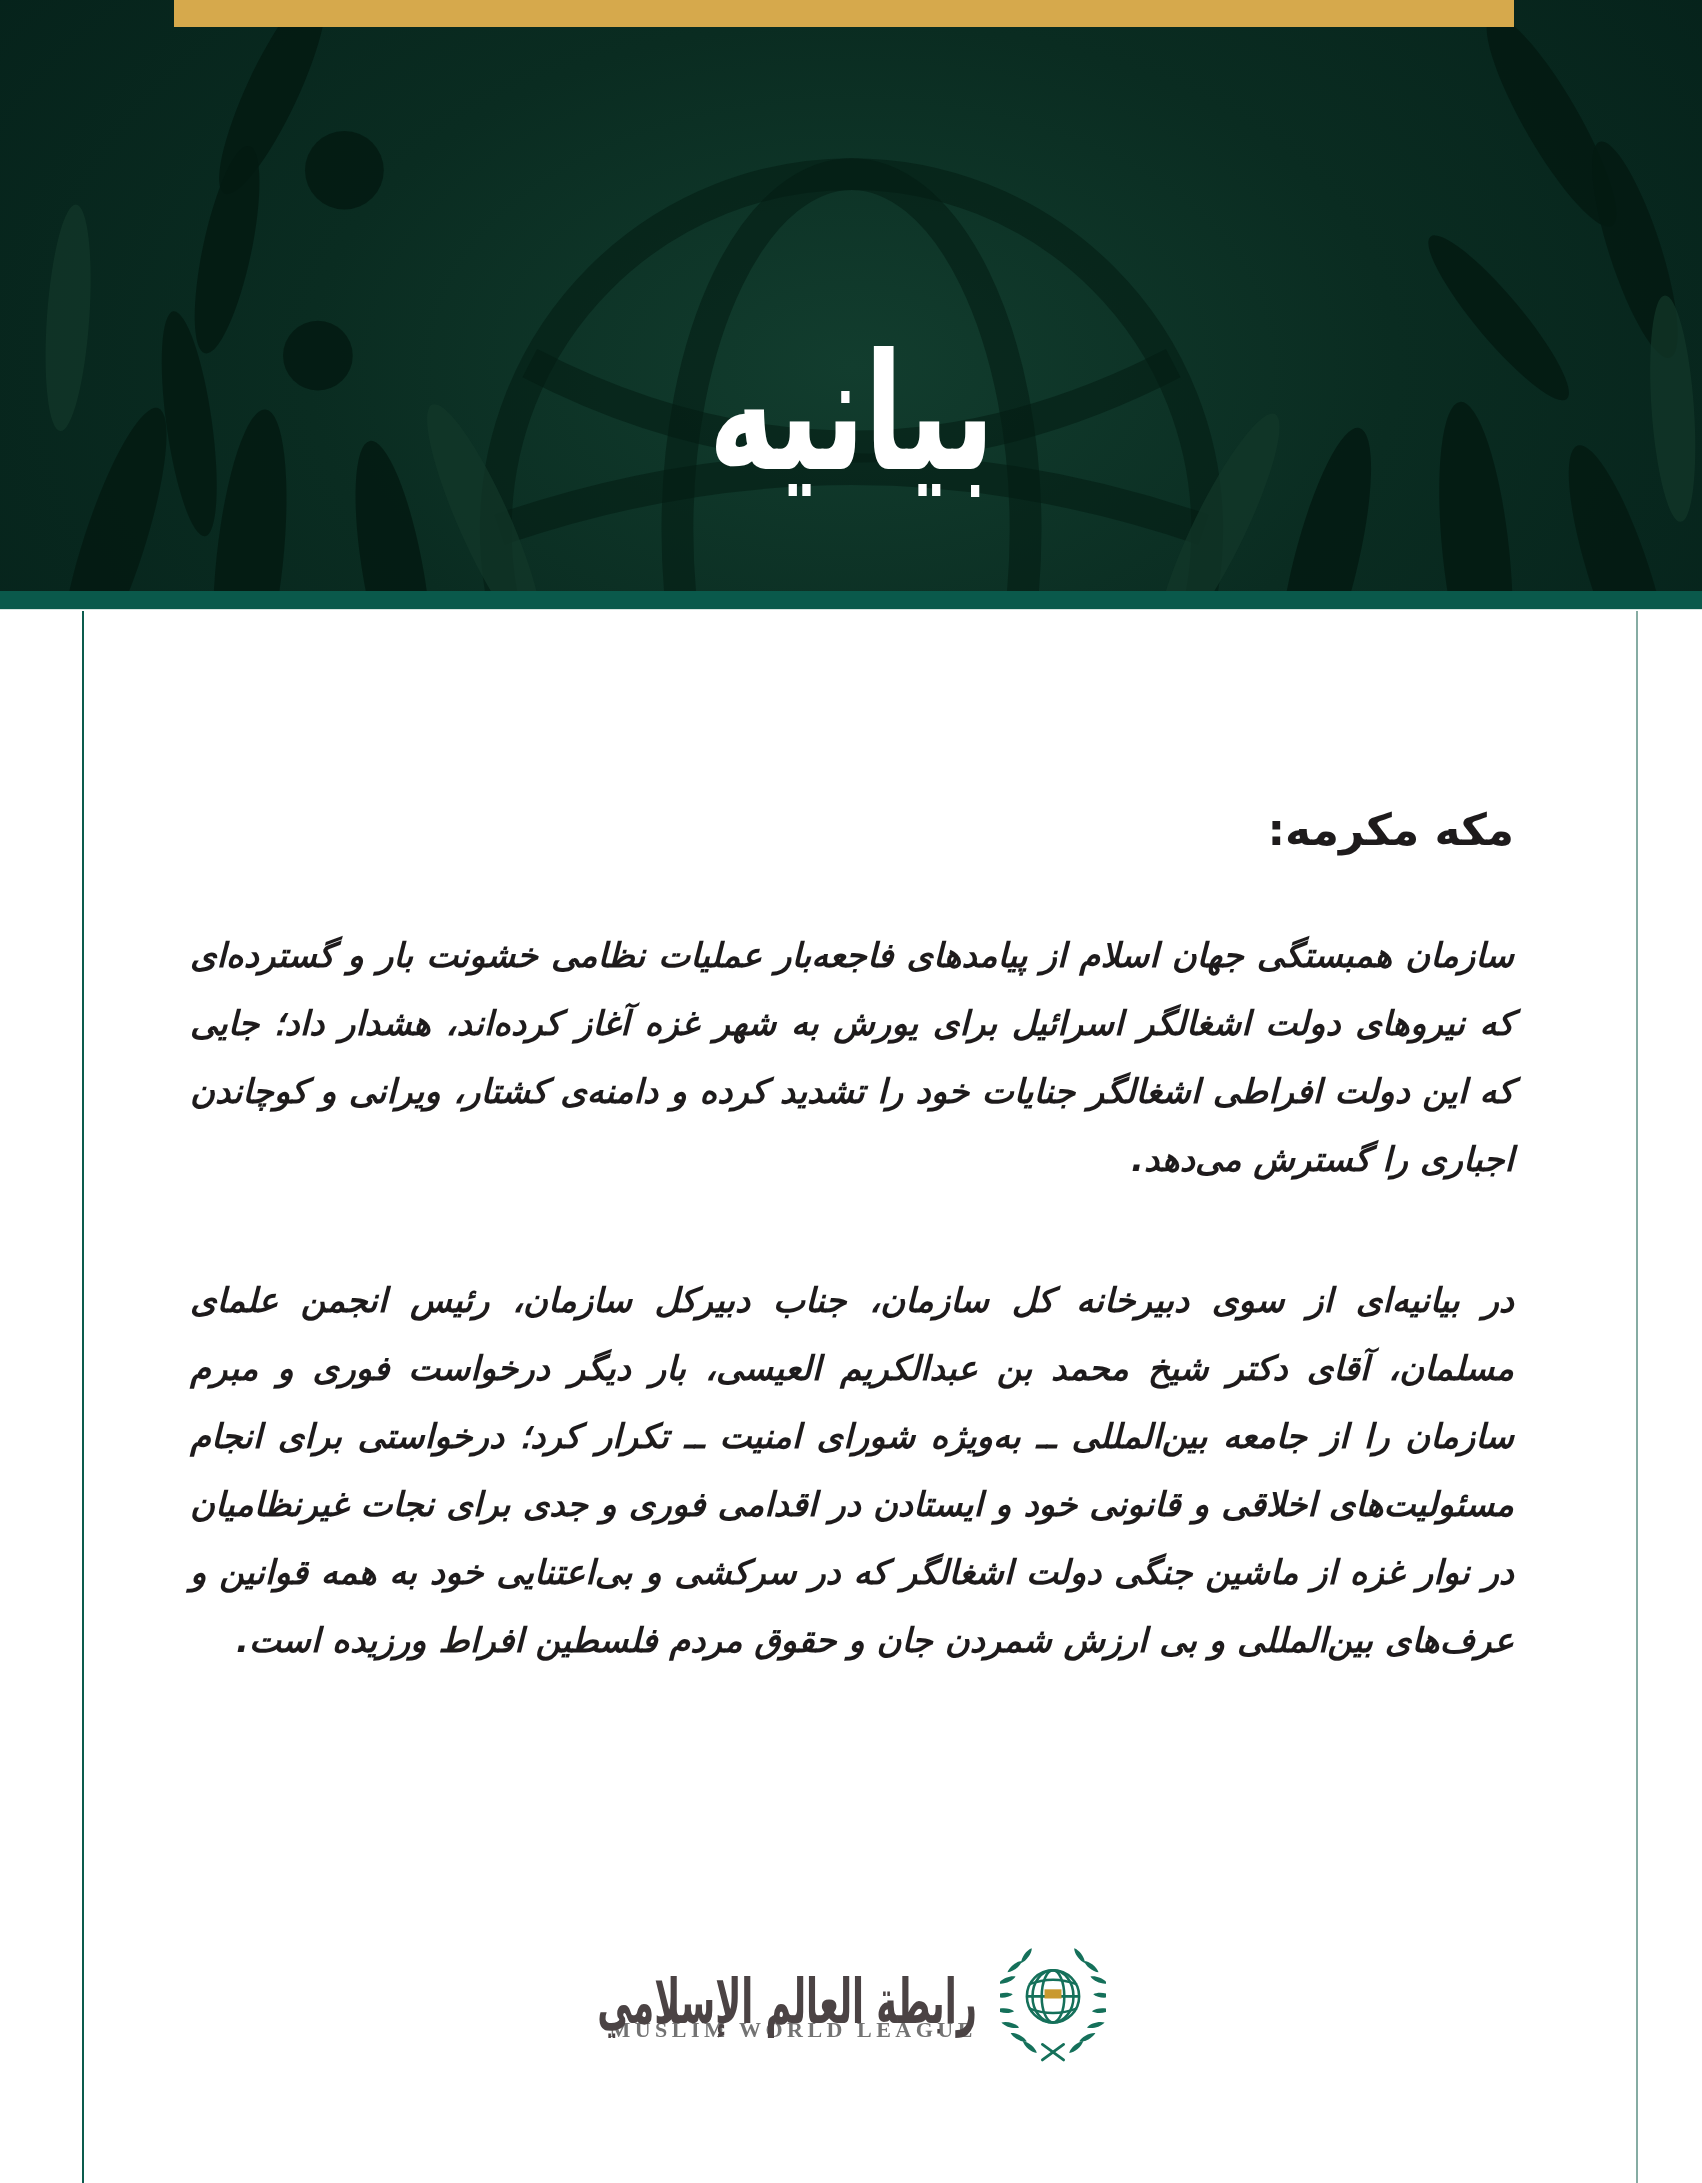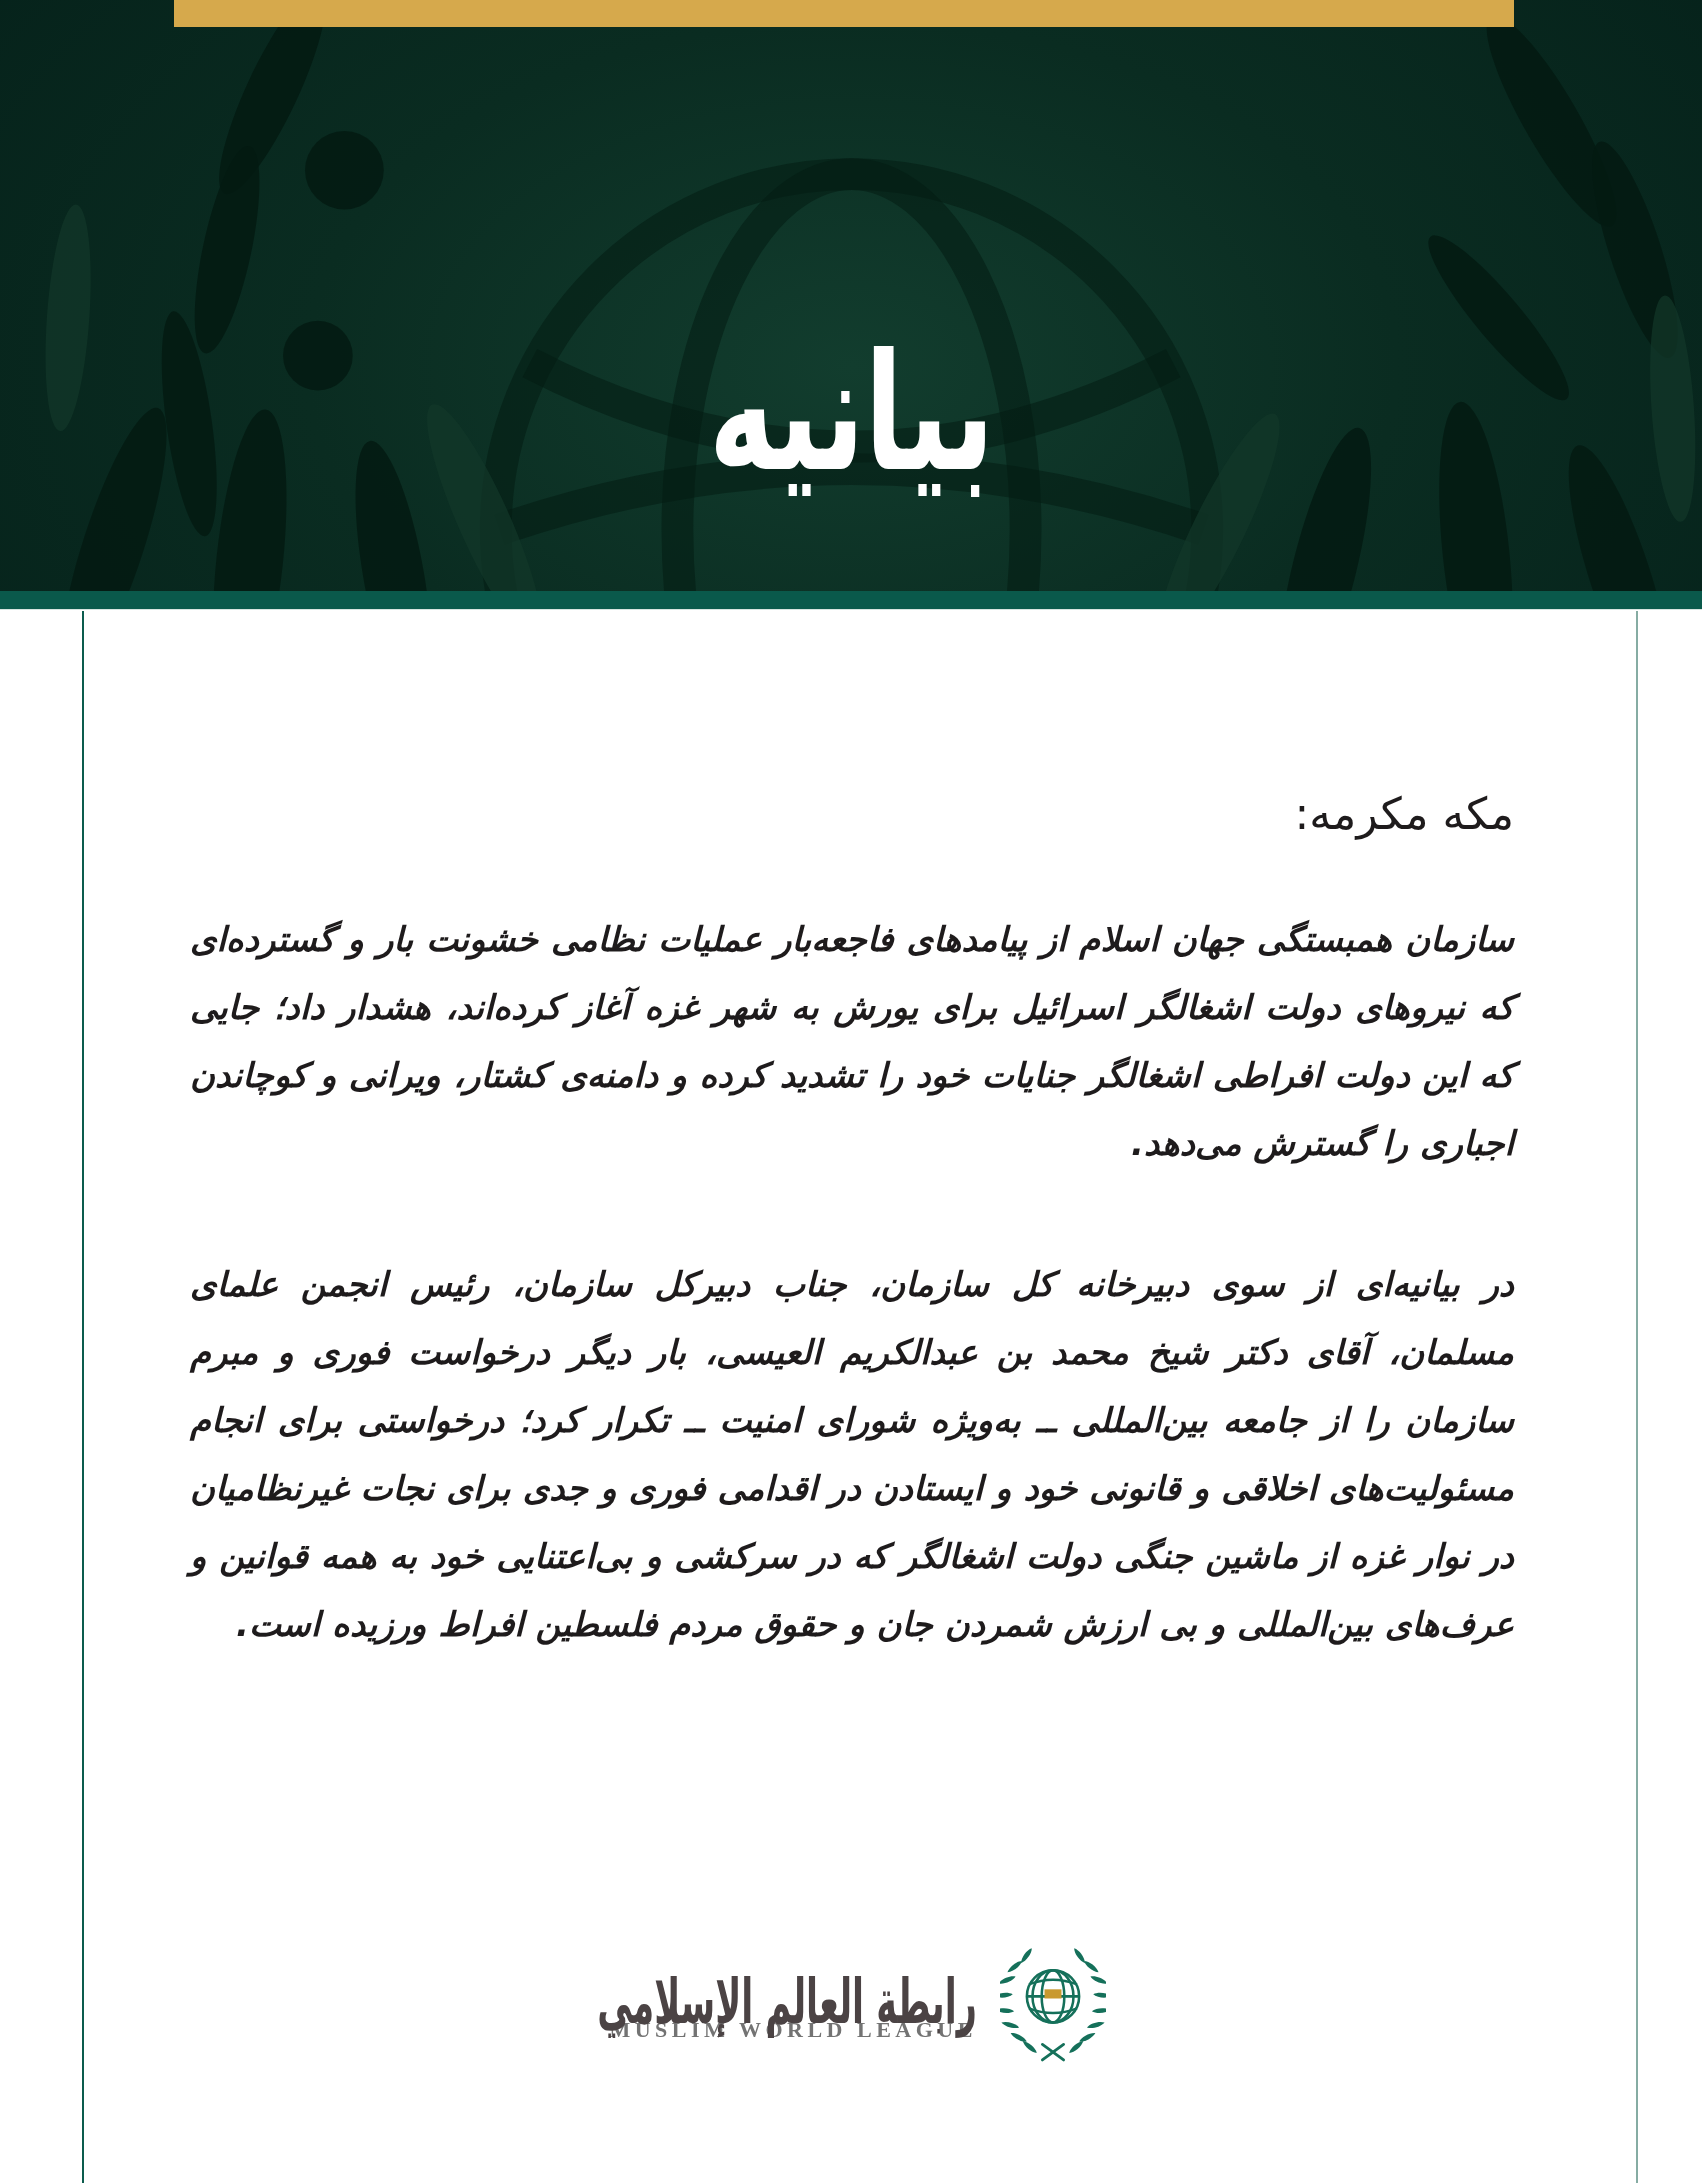--- a/index.html
+++ b/index.html
@@ -57,24 +57,25 @@
 
   
   .content {
     position:absolute; top:781px; right:189px;
     width:1324px;
     direction:rtl;
     color:#1E1B1C;
   }
   .salutation {
     font-size:44px;
-    font-weight:normal;
+    font-weight:bold;
     line-height:65px;
     text-align:right;
     margin-bottom:59px;
+    margin-top:16px;
   }
   .para {
     font-size:34px;
     font-weight:bold;
     line-height:68px;
     text-align:justify;
     text-justify:inter-word;
     margin-bottom:73px;
     font-style:italic;
   }

